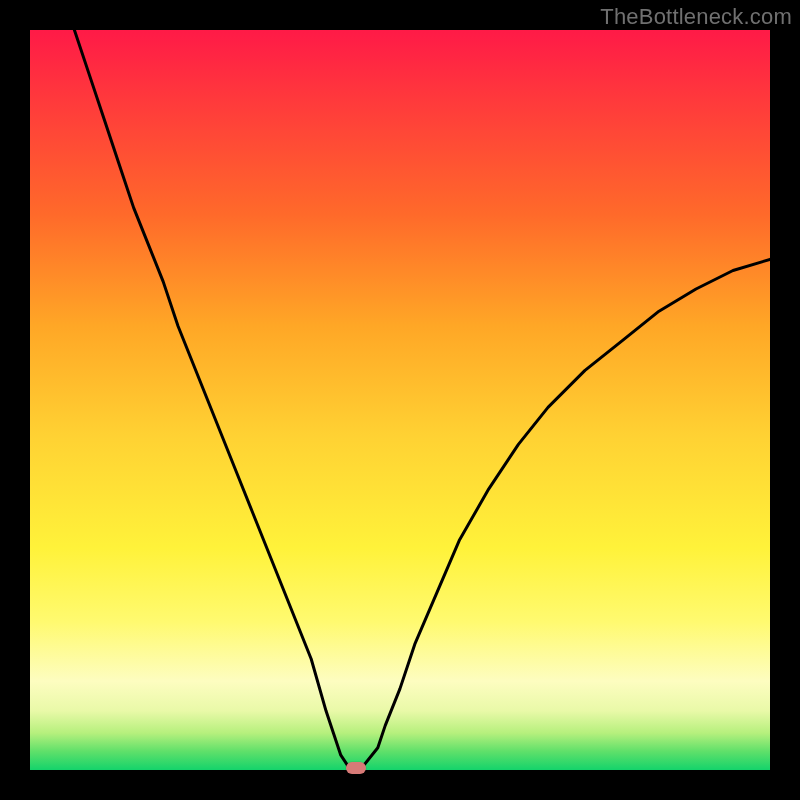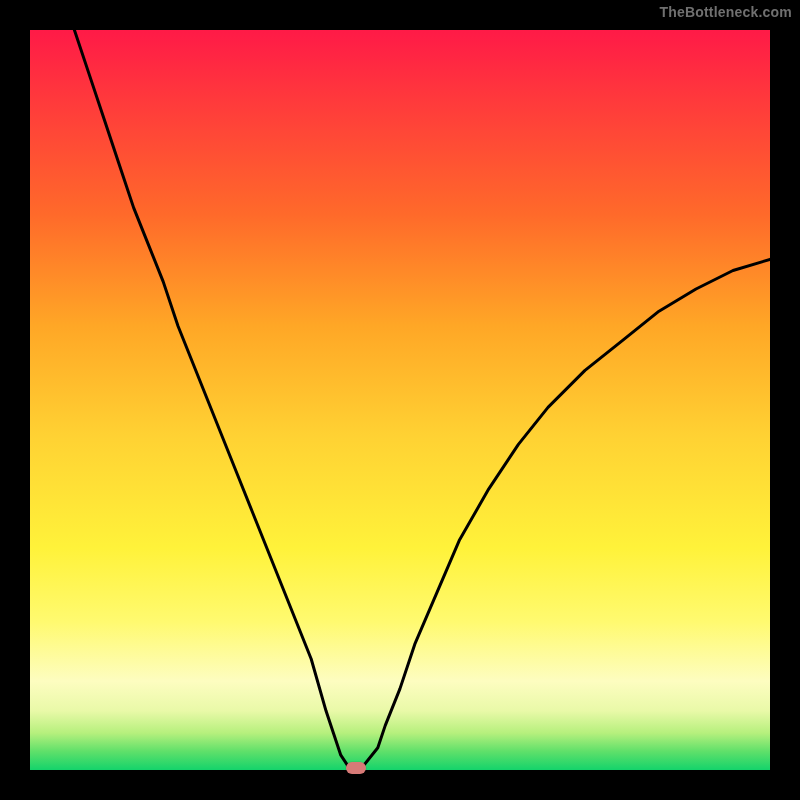--- a/index.html
+++ b/index.html
@@ -59,24 +59,24 @@
     height: 12px;
     border-radius: 6px;
     background: #d77a77;
     box-shadow: 0 0 0 1px rgba(0,0,0,0.05);
   }
   .watermark {
     position: absolute;
     top: 4px;
     right: 8px;
     font-family: Arial, Helvetica, sans-serif;
-    font-size: 14px;
+    font-size: 22px;
     color: #707070;
     letter-spacing: 0.2px;
-    font-weight: 700;
+    font-weight: 400;
   }
 </style>
 </head>
 <body>
 
 <div class="watermark">TheBottleneck.com</div>
 
 <div class="frame">
   <div class="plot-area">
     <div class="gradient-bg"></div>

